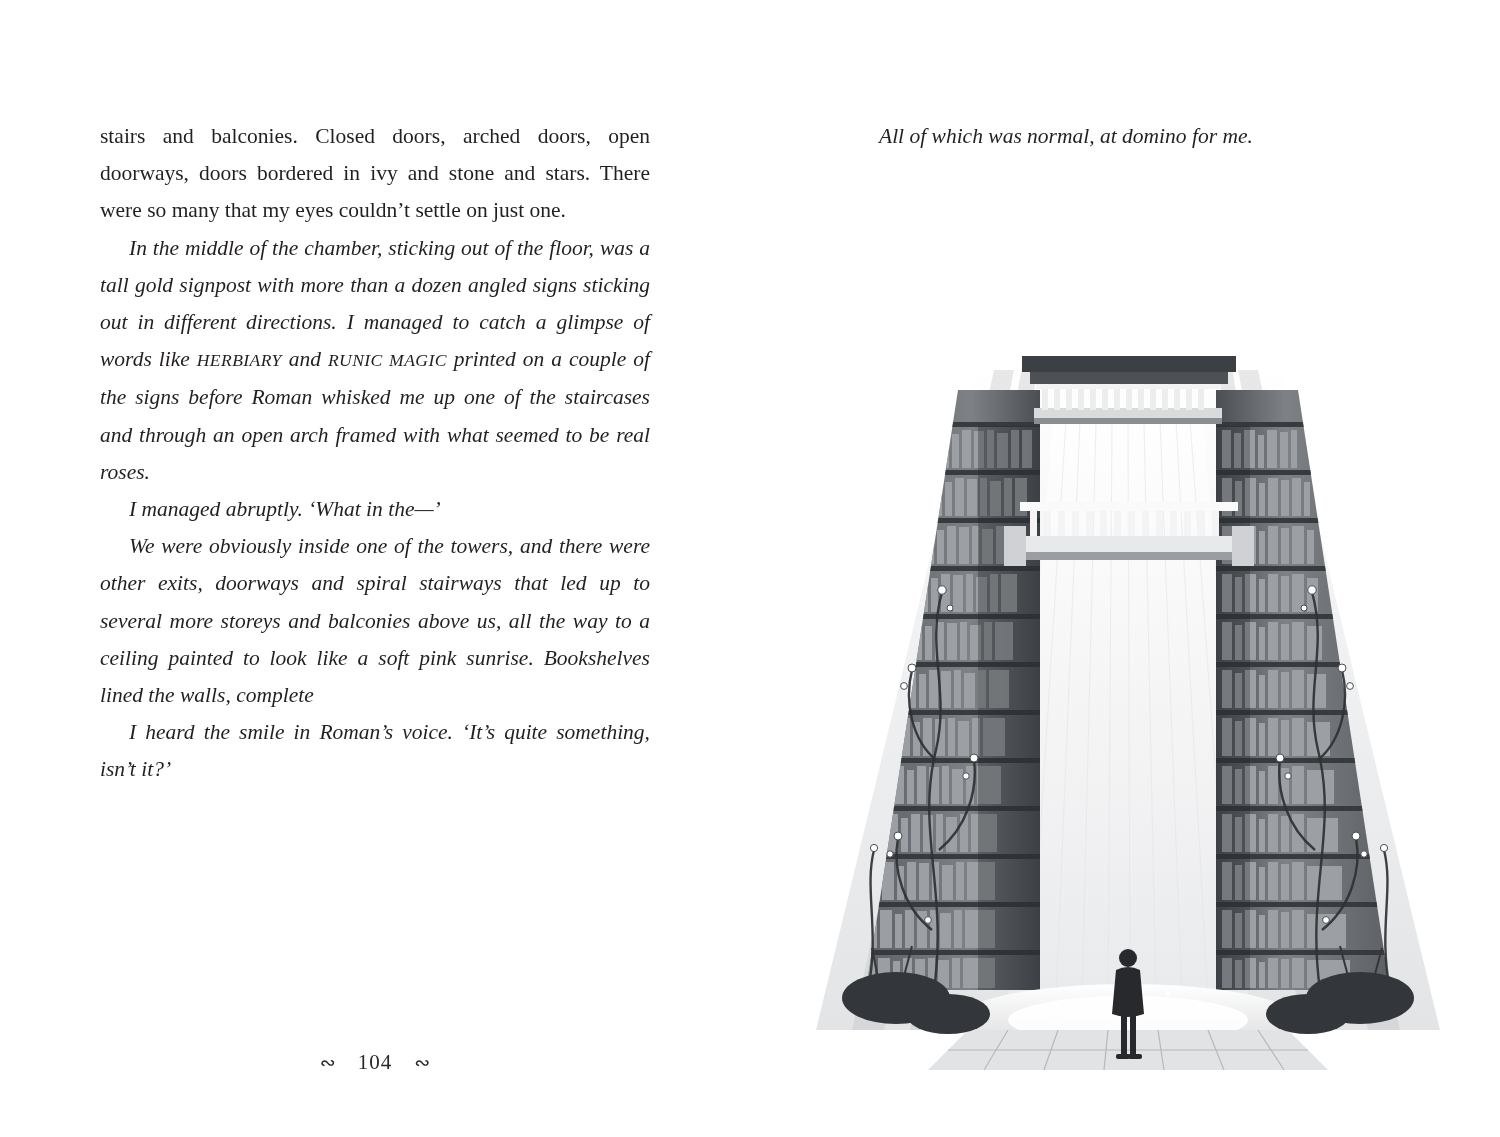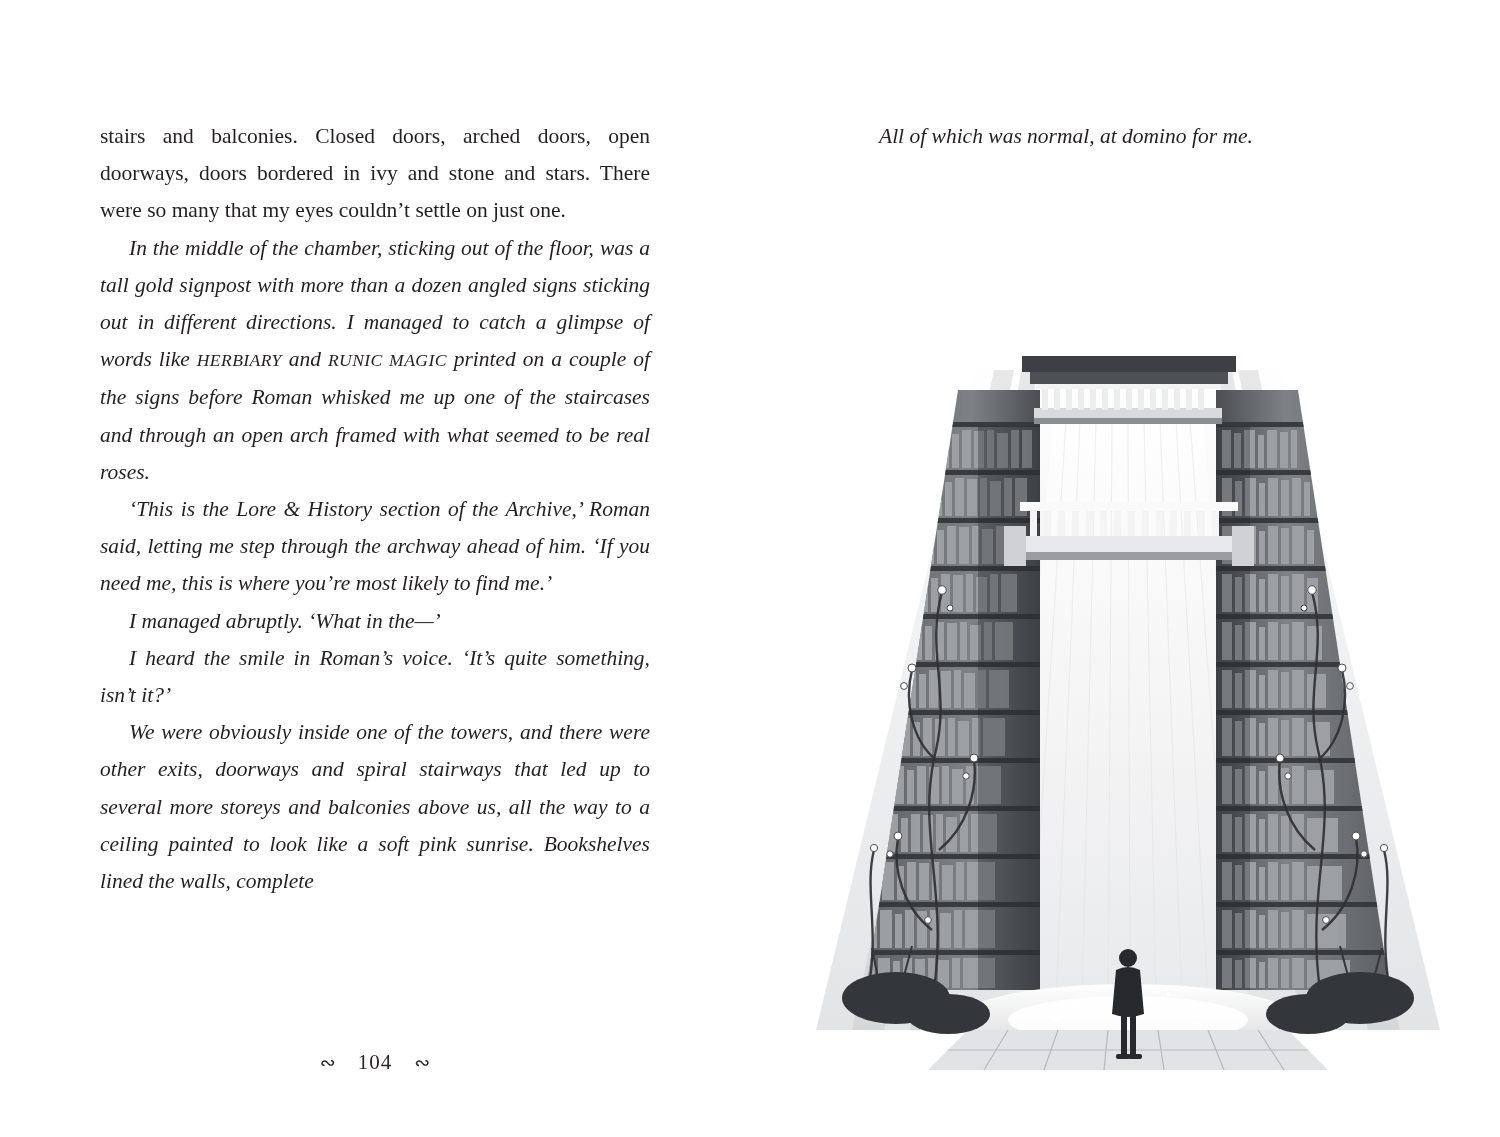--- a/index.html
+++ b/index.html
@@ -94,34 +94,31 @@
     <div class="body-text">
 
       <p>
         <span>stairs and balconies. Closed doors, arched doors, open doorways, doors bordered in ivy and stone and stars. There were so many that my eyes couldn’t settle on just one.</span>
       </p>
 
       <p class="indent">
         <span>In the middle of the chamber, sticking out of the floor, was a tall gold signpost with more than a dozen angled signs sticking out in different directions. I managed to catch a glimpse of words like </span><span class="sc">Herbiary</span><span> and </span><span class="sc">Runic Magic</span><span> printed on a couple of the signs before Roman whisked me up one of the staircases and through an open arch framed with what seemed to be real roses.</span>
       </p>
 
-      <p class="indent">
-        <span>‘This is the Lore &amp; History section of the Archive,’ Roman said, letting me step through the archway ahead of him. ‘If you need me, this is where you’re most likely to find me.’</span>
-      </p>
 
       <p class="indent">
         <span>I managed abruptly. ‘What in the—’</span>
       </p>
 
       <p class="indent">
+        <span>We were obviously inside one of the towers, and there were other exits, doorways and spiral stairways that led up to several more storeys and balconies above us, all the way to a ceiling painted to look like a soft pink sunrise. Bookshelves lined the walls, complete</span>
+      </p>
+
+      <p class="indent">
         <span>I heard the smile in Roman’s voice. ‘It’s quite something, isn’t it?’</span>
-      </p>
-
-      <p class="indent">
-        <span>We were obviously inside one of the towers, and there were other exits, doorways and spiral stairways that led up to several more storeys and balconies above us, all the way to a ceiling painted to look like a soft pink sunrise. Bookshelves lined the walls, complete</span>
       </p>
 
     </div>
 
     <div class="folio">
       <span class="orn orn-left">∾</span>
       <span class="num">104</span>
       <span class="orn orn-right">∾</span>
     </div>
   </div>

